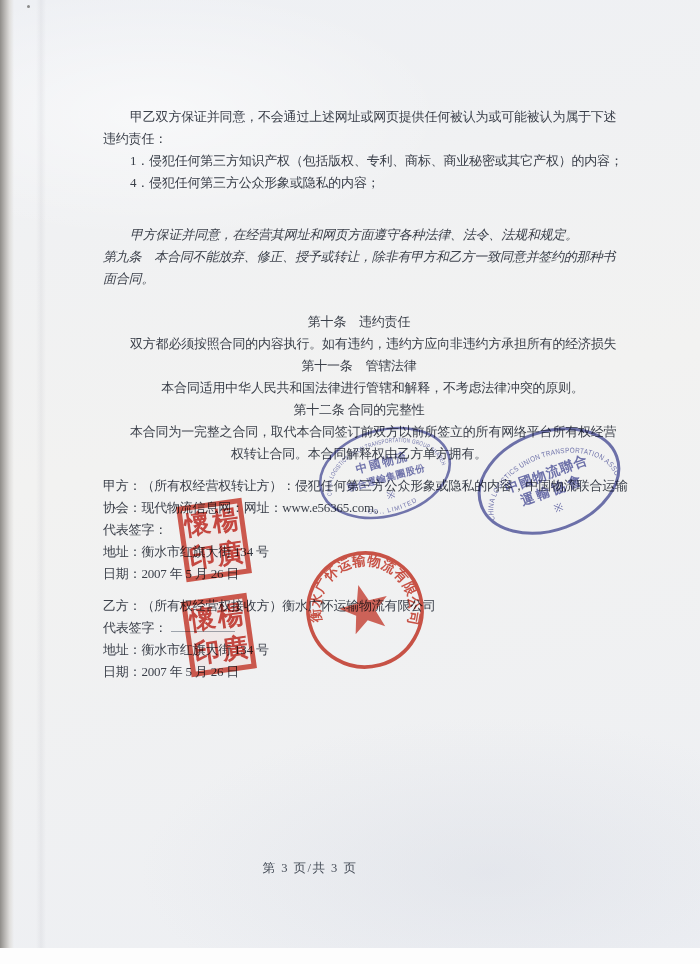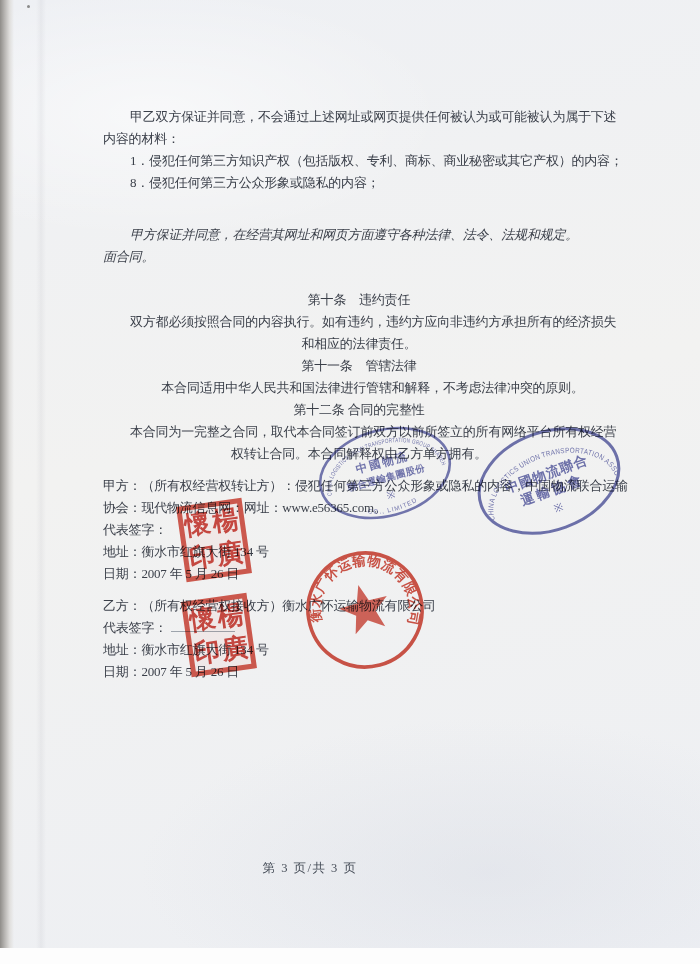--- a/index.html
+++ b/index.html
@@ -65,32 +65,32 @@
 <body style="--red: #cd3a2b; --blue: #5a5ea5; --ink: #3a3f49;">
 
 <div class="paper"></div>
 <div class="scan-edge"></div>
 <div class="crease"></div>
 <div class="speck"></div>
 
 <div class="doc-body">
     <div class="sec sec1">
       <div class="doc-line indent">甲乙双方保证并同意，不会通过上述网址或网页提供任何被认为或可能被认为属于下述</div>
-      <div class="doc-line">内容的材料：</div>
+      <div class="doc-line">违约责任：</div>
       <div class="doc-line indent">1．侵犯任何第三方知识产权（包括版权、专利、商标、商业秘密或其它产权）的内容；</div>
-      <div class="doc-line indent">8．侵犯任何第三方公众形象或隐私的内容；</div>
+      <div class="doc-line indent">4．侵犯任何第三方公众形象或隐私的内容；</div>
     </div>
     <div class="sec sec2">
       <div class="doc-line indent">甲方保证并同意，在经营其网址和网页方面遵守各种法律、法令、法规和规定。</div>
+      <div class="doc-line">第九条　本合同不能放弃、修正、授予或转让，除非有甲方和乙方一致同意并签约的那种书</div>
       <div class="doc-line">面合同。</div>
     </div>
     <div class="sec sec3">
       <div class="doc-line">第十条　违约责任</div>
       <div class="doc-line indent">双方都必须按照合同的内容执行。如有违约，违约方应向非违约方承担所有的经济损失</div>
-      <div class="doc-line">和相应的法律责任。</div>
       <div class="doc-line">第十一条　管辖法律</div>
       <div class="doc-line indent">本合同适用中华人民共和国法律进行管辖和解释，不考虑法律冲突的原则。</div>
       <div class="doc-line">第十二条 合同的完整性</div>
       <div class="doc-line indent">本合同为一完整之合同，取代本合同签订前双方以前所签立的所有网络平台所有权经营</div>
       <div class="doc-line">权转让合同。本合同解释权由乙方单方拥有。</div>
     </div>
     <div class="sec sec4">
       <div class="doc-line">甲方：（所有权经营权转让方）：侵犯任何第三方公众形象或隐私的内容，中国物流联合运输</div>
       <div class="doc-line">协会：现代物流信息网：网址：www.e56365.com。</div>
       <div class="doc-line">代表签字：</div>

